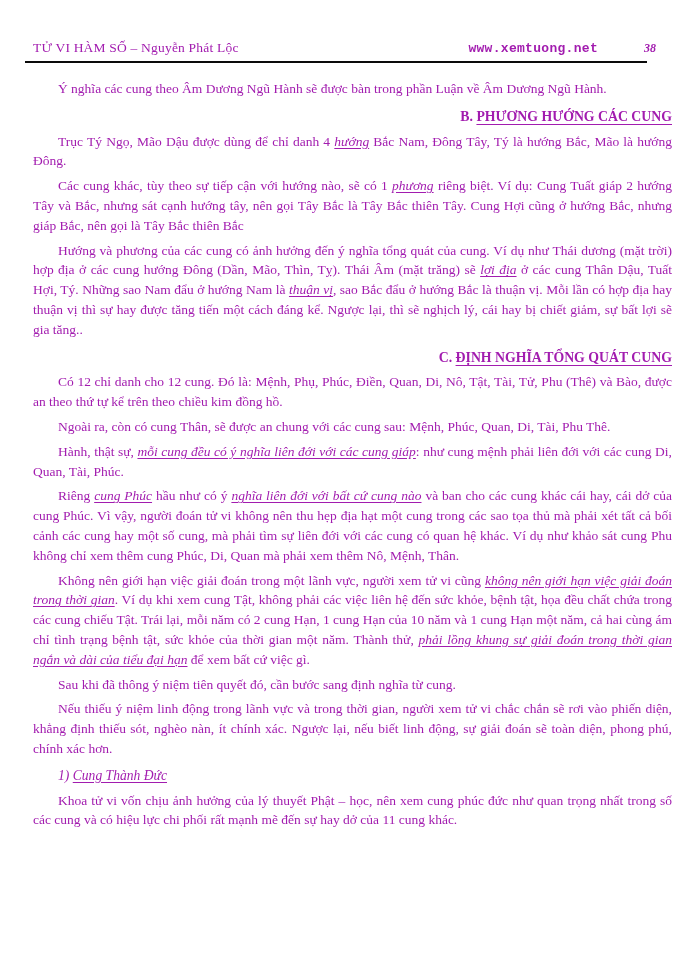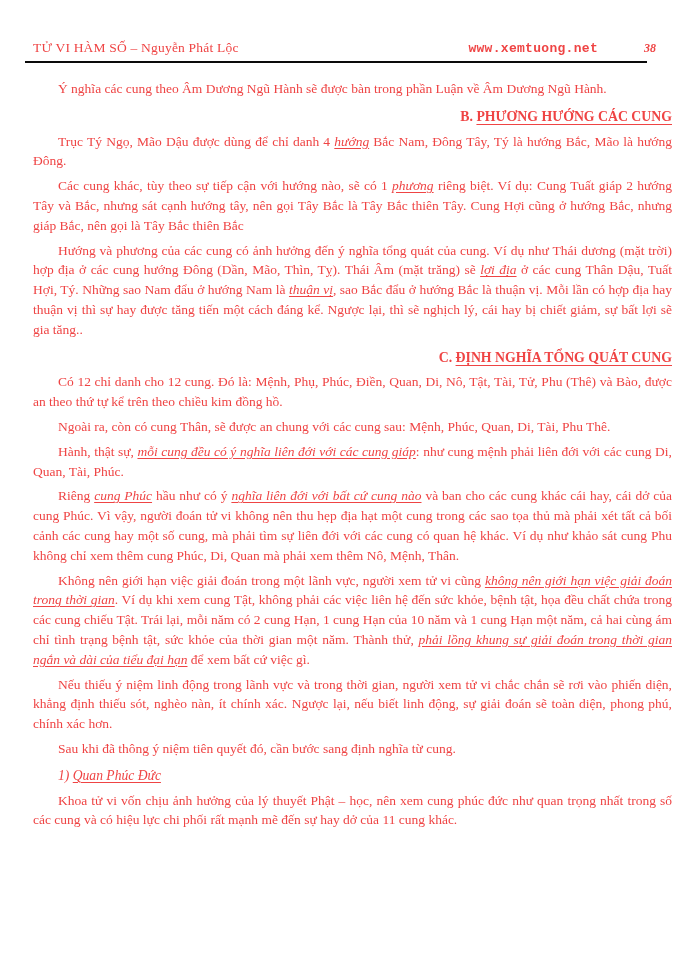--- a/index.html
+++ b/index.html
@@ -3,21 +3,21 @@
 <meta charset="utf-8">
 <style>
   * { margin: 0; padding: 0; box-sizing: border-box; }
   html, body { background: #e8e8e8; }
   body { width: 686px; font-family: "Liberation Serif", serif; }
   .page {
     position: relative;
     width: 686px;
     height: 971px;
     background: #ffffff;
-    color: #ef4444;
+    color: #a21caf;
     overflow: hidden;
   }
   .header-row {
     display: flex;
     align-items: baseline;
     padding: 40px 30px 0 33px;
   }
   .book-title {
     font-size: 13.5px;
     letter-spacing: 0.2px;
@@ -111,22 +111,22 @@
 
     <p class="para"><span>Ngoài ra, còn có cung Thân, sẽ được an chung với các cung sau: Mệnh, Phúc, Quan, Di, Tài, Phu Thê.</span></p>
 
 
     <p class="para"><span>Hành, thật sự, </span><span class="iu">mỗi cung đều có ý nghĩa liên đới với các cung giáp</span><span>: như cung mệnh phải liên đới với các cung Di, Quan, Tài, Phúc.</span></p>
 
     <p class="para"><span>Riêng </span><span class="iu">cung Phúc</span><span> hầu như có ý </span><span class="iu">nghĩa liên đới với bất cứ cung nào</span><span> và ban cho các cung khác cái hay, cái dở của cung Phúc. Vì vậy, người đoán tử vi không nên thu hẹp địa hạt một cung trong các sao tọa thủ mà phải xét tất cả bối cảnh các cung hay một số cung, mà phải tìm sự liên đới với các cung có quan hệ khác. Ví dụ như khảo sát cung Phu không chỉ xem thêm cung Phúc, Di, Quan mà phải xem thêm Nô, Mệnh, Thân.</span></p>
 
     <p class="para"><span>Không nên giới hạn việc giải đoán trong một lãnh vực, người xem tử vi cũng </span><span class="iu">không nên giới hạn việc giải đoán trong thời gian</span><span>. Ví dụ khi xem cung Tật, không phải các việc liên hệ đến sức khỏe, bệnh tật, họa đều chất chứa trong các cung chiếu Tật. Trái lại, mỗi năm có 2 cung Hạn, 1 cung Hạn của 10 năm và 1 cung Hạn một năm, cả hai cùng ám chỉ tình trạng bệnh tật, sức khỏe của thời gian một năm. Thành thử, </span><span class="iu">phải lồng khung sự giải đoán trong thời gian ngắn và dài của tiểu đại hạn</span><span> để xem bất cứ việc gì.</span></p>
 
+    <p class="para"><span>Sau khi đã thông ý niệm tiên quyết đó, cần bước sang định nghĩa từ cung.</span></p>
+
     <p class="para"><span>Nếu thiếu ý niệm linh động trong lãnh vực và trong thời gian, người xem tử vi chắc chắn sẽ rơi vào phiến diện, khẳng định thiếu sót, nghèo nàn, ít chính xác. Ngược lại, nếu biết linh động, sự giải đoán sẽ toàn diện, phong phú, chính xác hơn.</span></p>
 
-    <p class="para"><span>Sau khi đã thông ý niệm tiên quyết đó, cần bước sang định nghĩa từ cung.</span></p>
-
-    <h4 class="sub-heading"><span>1) </span><span class="u">Quan Phúc Đức</span></h4>
+    <h4 class="sub-heading"><span>1) </span><span class="u">Cung Thành Đức</span></h4>
 
     <p class="para"><span>Khoa tử vi vốn chịu ảnh hưởng của lý thuyết Phật – học, nên xem cung phúc đức như quan trọng nhất trong số các cung và có hiệu lực chi phối rất mạnh mẽ đến sự hay dở của 11 cung khác.</span></p>
 
   </div>
 </div>
 
 </body></html>

